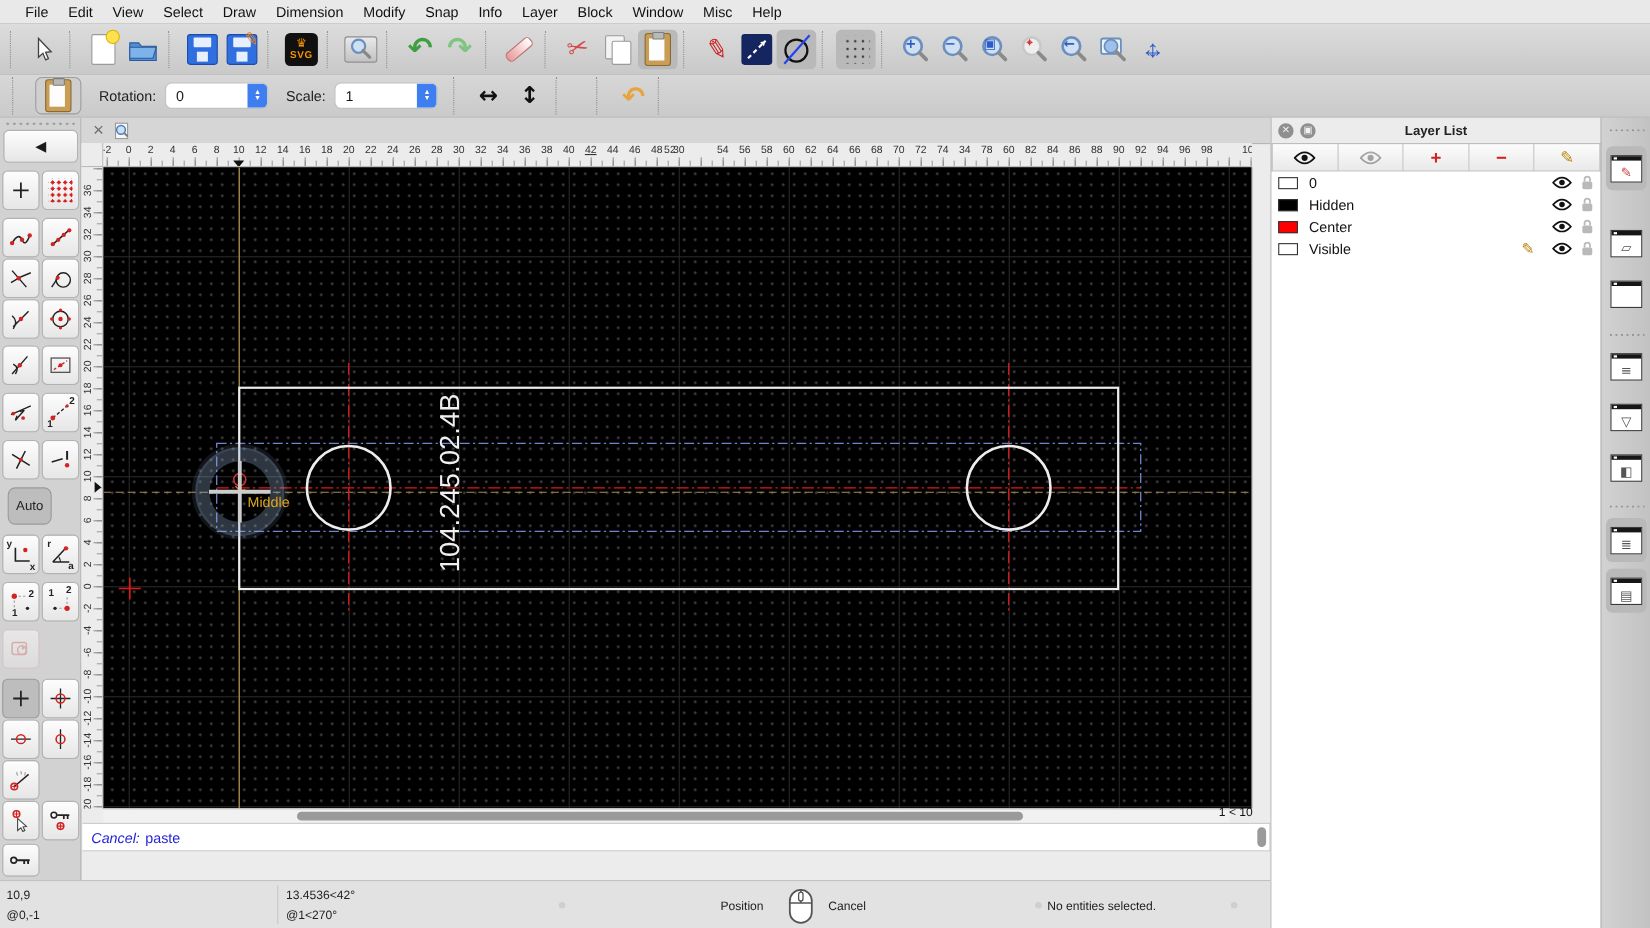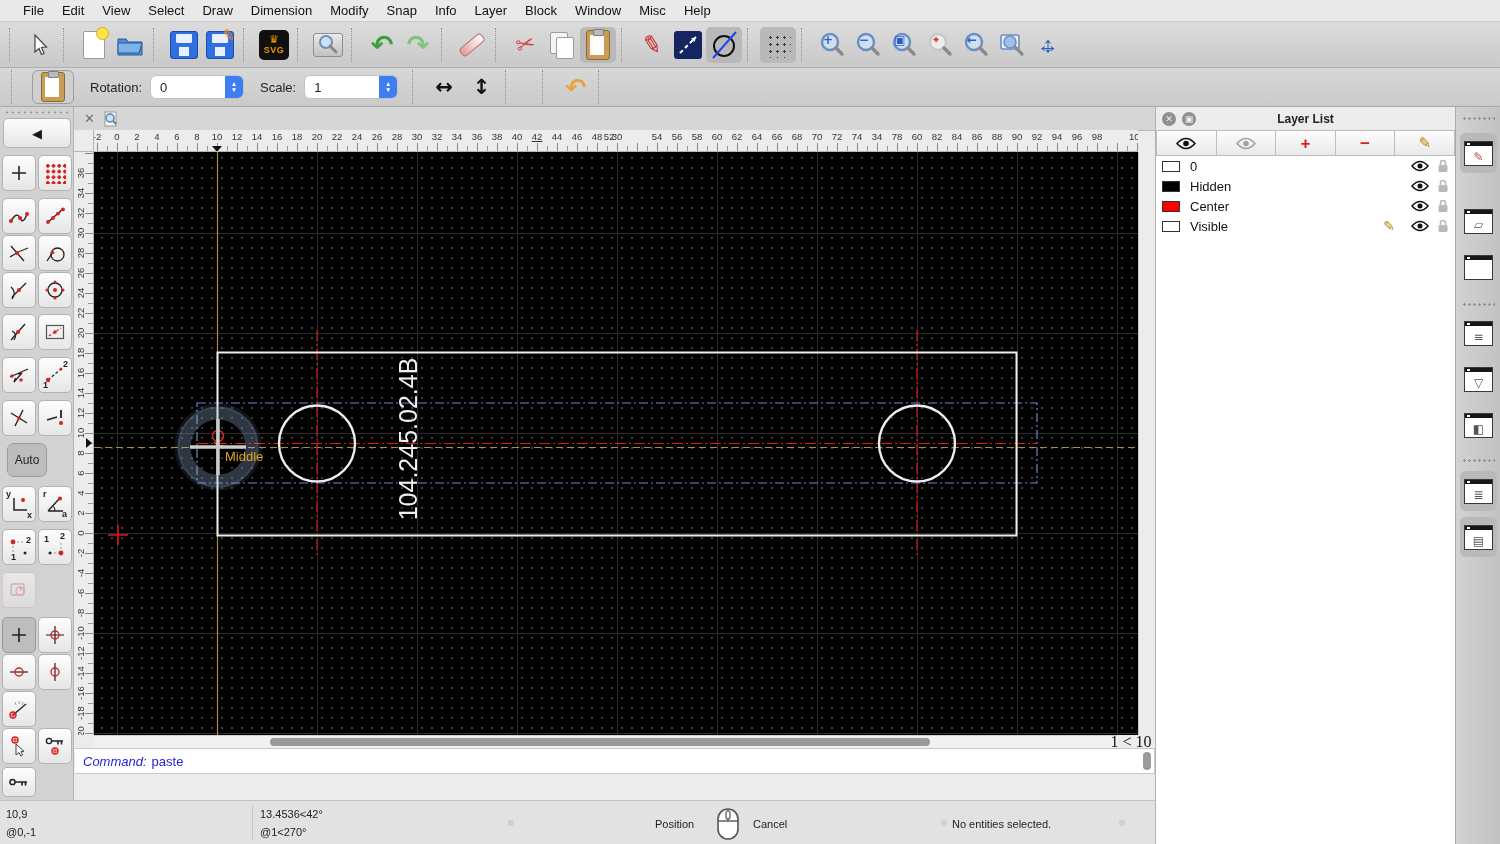--- a/index.html
+++ b/index.html
@@ -91,21 +91,21 @@
          font-size:9.5px;color:#333;transform:rotate(-90deg);}
   .marker-down{position:absolute;top:16px;width:0;height:0;border-left:5px solid transparent;border-right:5px solid transparent;border-top:6px solid #111;transform:translateX(-5px);}
   .marker-right{position:absolute;left:12px;width:0;height:0;border-top:5px solid transparent;border-bottom:5px solid transparent;border-left:6px solid #111;transform:translateY(-5px);}
   #canvas{left:94px;top:152px;width:1044px;height:583px;background-color:#000;
       background-image:linear-gradient(90deg,#2c2c2c 1px,transparent 1px),linear-gradient(#2c2c2c 1px,transparent 1px),radial-gradient(circle,#3d3d3d 1px,transparent 1.4px);
       background-size:100px 100px,100px 100px,10px 10px;background-position:23px 0,0 81px,3px 1px;overflow:hidden;}
   #snaplabel{position:absolute;left:131px;top:297px;color:#dfa520;font-size:13px;}
   #rightstrip{left:1138px;top:152px;width:17px;height:583px;background:#ececec;border-left:1px solid #c5c5c5;box-sizing:border-box;}
   #hscroll{left:94px;top:735px;width:1024px;height:13px;background:#f1f1f1;border-top:1px solid #cfcfcf;box-sizing:border-box;}
   #hthumb{position:absolute;left:176px;top:2px;width:660px;height:8px;background:#9a9a9a;border-radius:4px;}
-  #zoomind{left:1108px;top:733px;width:46px;height:15px;font-size:16px;color:#111;text-align:center;font-family:Liberation Serif, serif;}
+  #zoomind{left:1108px;top:733px;width:46px;height:15px;font-size:11px;color:#111;text-align:left;}
   
   #cmdrow{left:75px;top:748px;width:1080px;height:26px;background:#fff;border:1px solid #c9c9c9;border-left:none;box-sizing:border-box;
           display:flex;align-items:center;padding-left:8px;font-size:13px;}
   #cmdrow .cl{color:#2323d6;font-style:italic;}
   #cmdrow .cv{color:#2323d6;margin-left:5px;}
   #cmdscroll{position:absolute;right:3px;top:3px;width:8px;height:18px;background:#9a9a9a;border-radius:4px;}
   #posrow{left:75px;top:774px;width:1080px;height:26px;background:#ececec;display:flex;align-items:center;padding-left:4px;box-sizing:border-box;font-size:13px;}
   #posinput{flex:1;height:18px;background:#fff;border:1px solid #c2c2c2;border-radius:2px;margin:0 6px 0 8px;}
   #posbtn{width:22px;height:18px;border:1px solid #b0b0b0;background:linear-gradient(#fdfdfd,#e6e6e6);border-radius:3px;
           display:flex;align-items:center;justify-content:center;font-size:10px;color:#333;margin-right:6px;}
@@ -690,21 +690,21 @@
     <span id="snaplabel">Middle</span>
   </div>
 
   <div id="rightstrip" class="abs"></div>
   <div id="hscroll" class="abs">
     <div id="hthumb"></div>
   </div>
   <div id="zoomind" class="abs">1 &lt; 10</div>
 
   <div id="cmdrow" class="abs">
-    <span class="cl">Command:</span>
+    <span class="cl">Cancel:</span>
     <span class="cv">paste</span>
     <span id="cmdscroll"></span>
   </div>
 
   <div id="statusbar" class="abs">
     <div class="two" style="left:6px">
       <span>10,9</span>
       <span>@0,-1</span>
     </div>
     <div class="sdiv" style="left:252px"></div>

